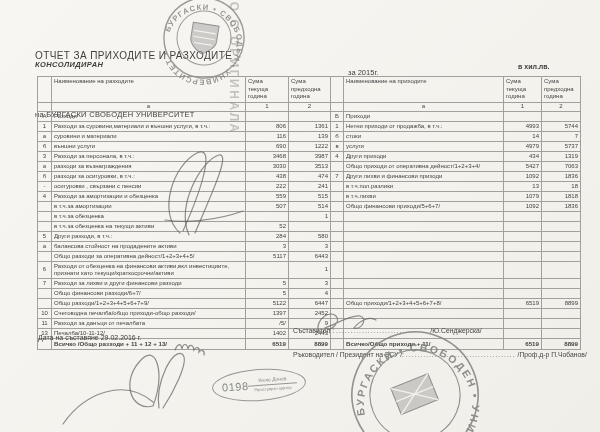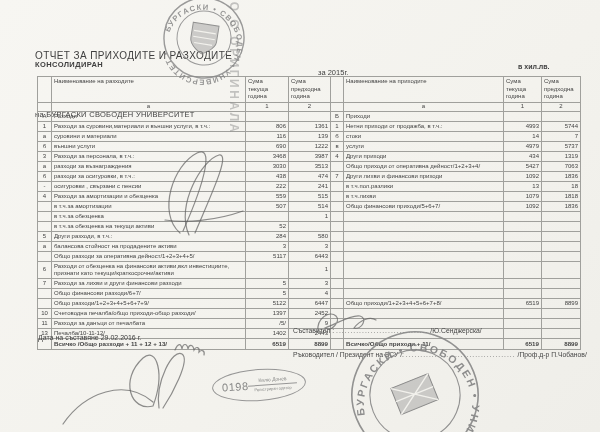--- a/index.html
+++ b/index.html
@@ -4,23 +4,23 @@
 <style>
   html,body { margin:0; padding:0; background:#ffffff; }
   .page {
     position:relative; width:600px; height:432px; overflow:hidden;
     background:linear-gradient(135deg,#f7f6f2 0%,#f3f2ed 60%,#efeee9 100%);
     font-family:"Liberation Sans", sans-serif; color:#3f3f3f;
   }
   .abs { position:absolute; }
   
   .t1 { left:35px; top:50px; font-size:10px; letter-spacing:.4px; }
-  .t2 { left:35px; top:60px; font-size:7.5px; font-weight:bold; letter-spacing:.4px; }
+  .t2 { left:35px; top:60px; font-size:7.5px; font-weight:bold; letter-spacing:.4px;font-style:italic; }
   .t3 { left:35px; top:70px; font-size:7.5px; letter-spacing:.3px;margin-top:40px; }
-  .yr { left:318px; top:68px; font-size:7.5px; }
+  .yr { left:348px; top:68px; font-size:7.5px; }
   .units { left:518px; top:63px; font-size:7px; font-weight:bold; }
   
   table.rep { position:absolute; left:37px; top:76px; width:543px;
     border-collapse:collapse; table-layout:fixed; border:1px solid #777; }
   table.rep td, table.rep th { border:1px solid #a0a09c; font-weight:normal;
     font-size:6px; line-height:7.5px; padding:0 2px; overflow:hidden;
     color:#434343; vertical-align:middle; }
   table.rep thead th { vertical-align:top; text-align:left; padding-top:1px; }
   .sum-head { white-space:pre-line; }
   tr.hrow { height:26px; }

